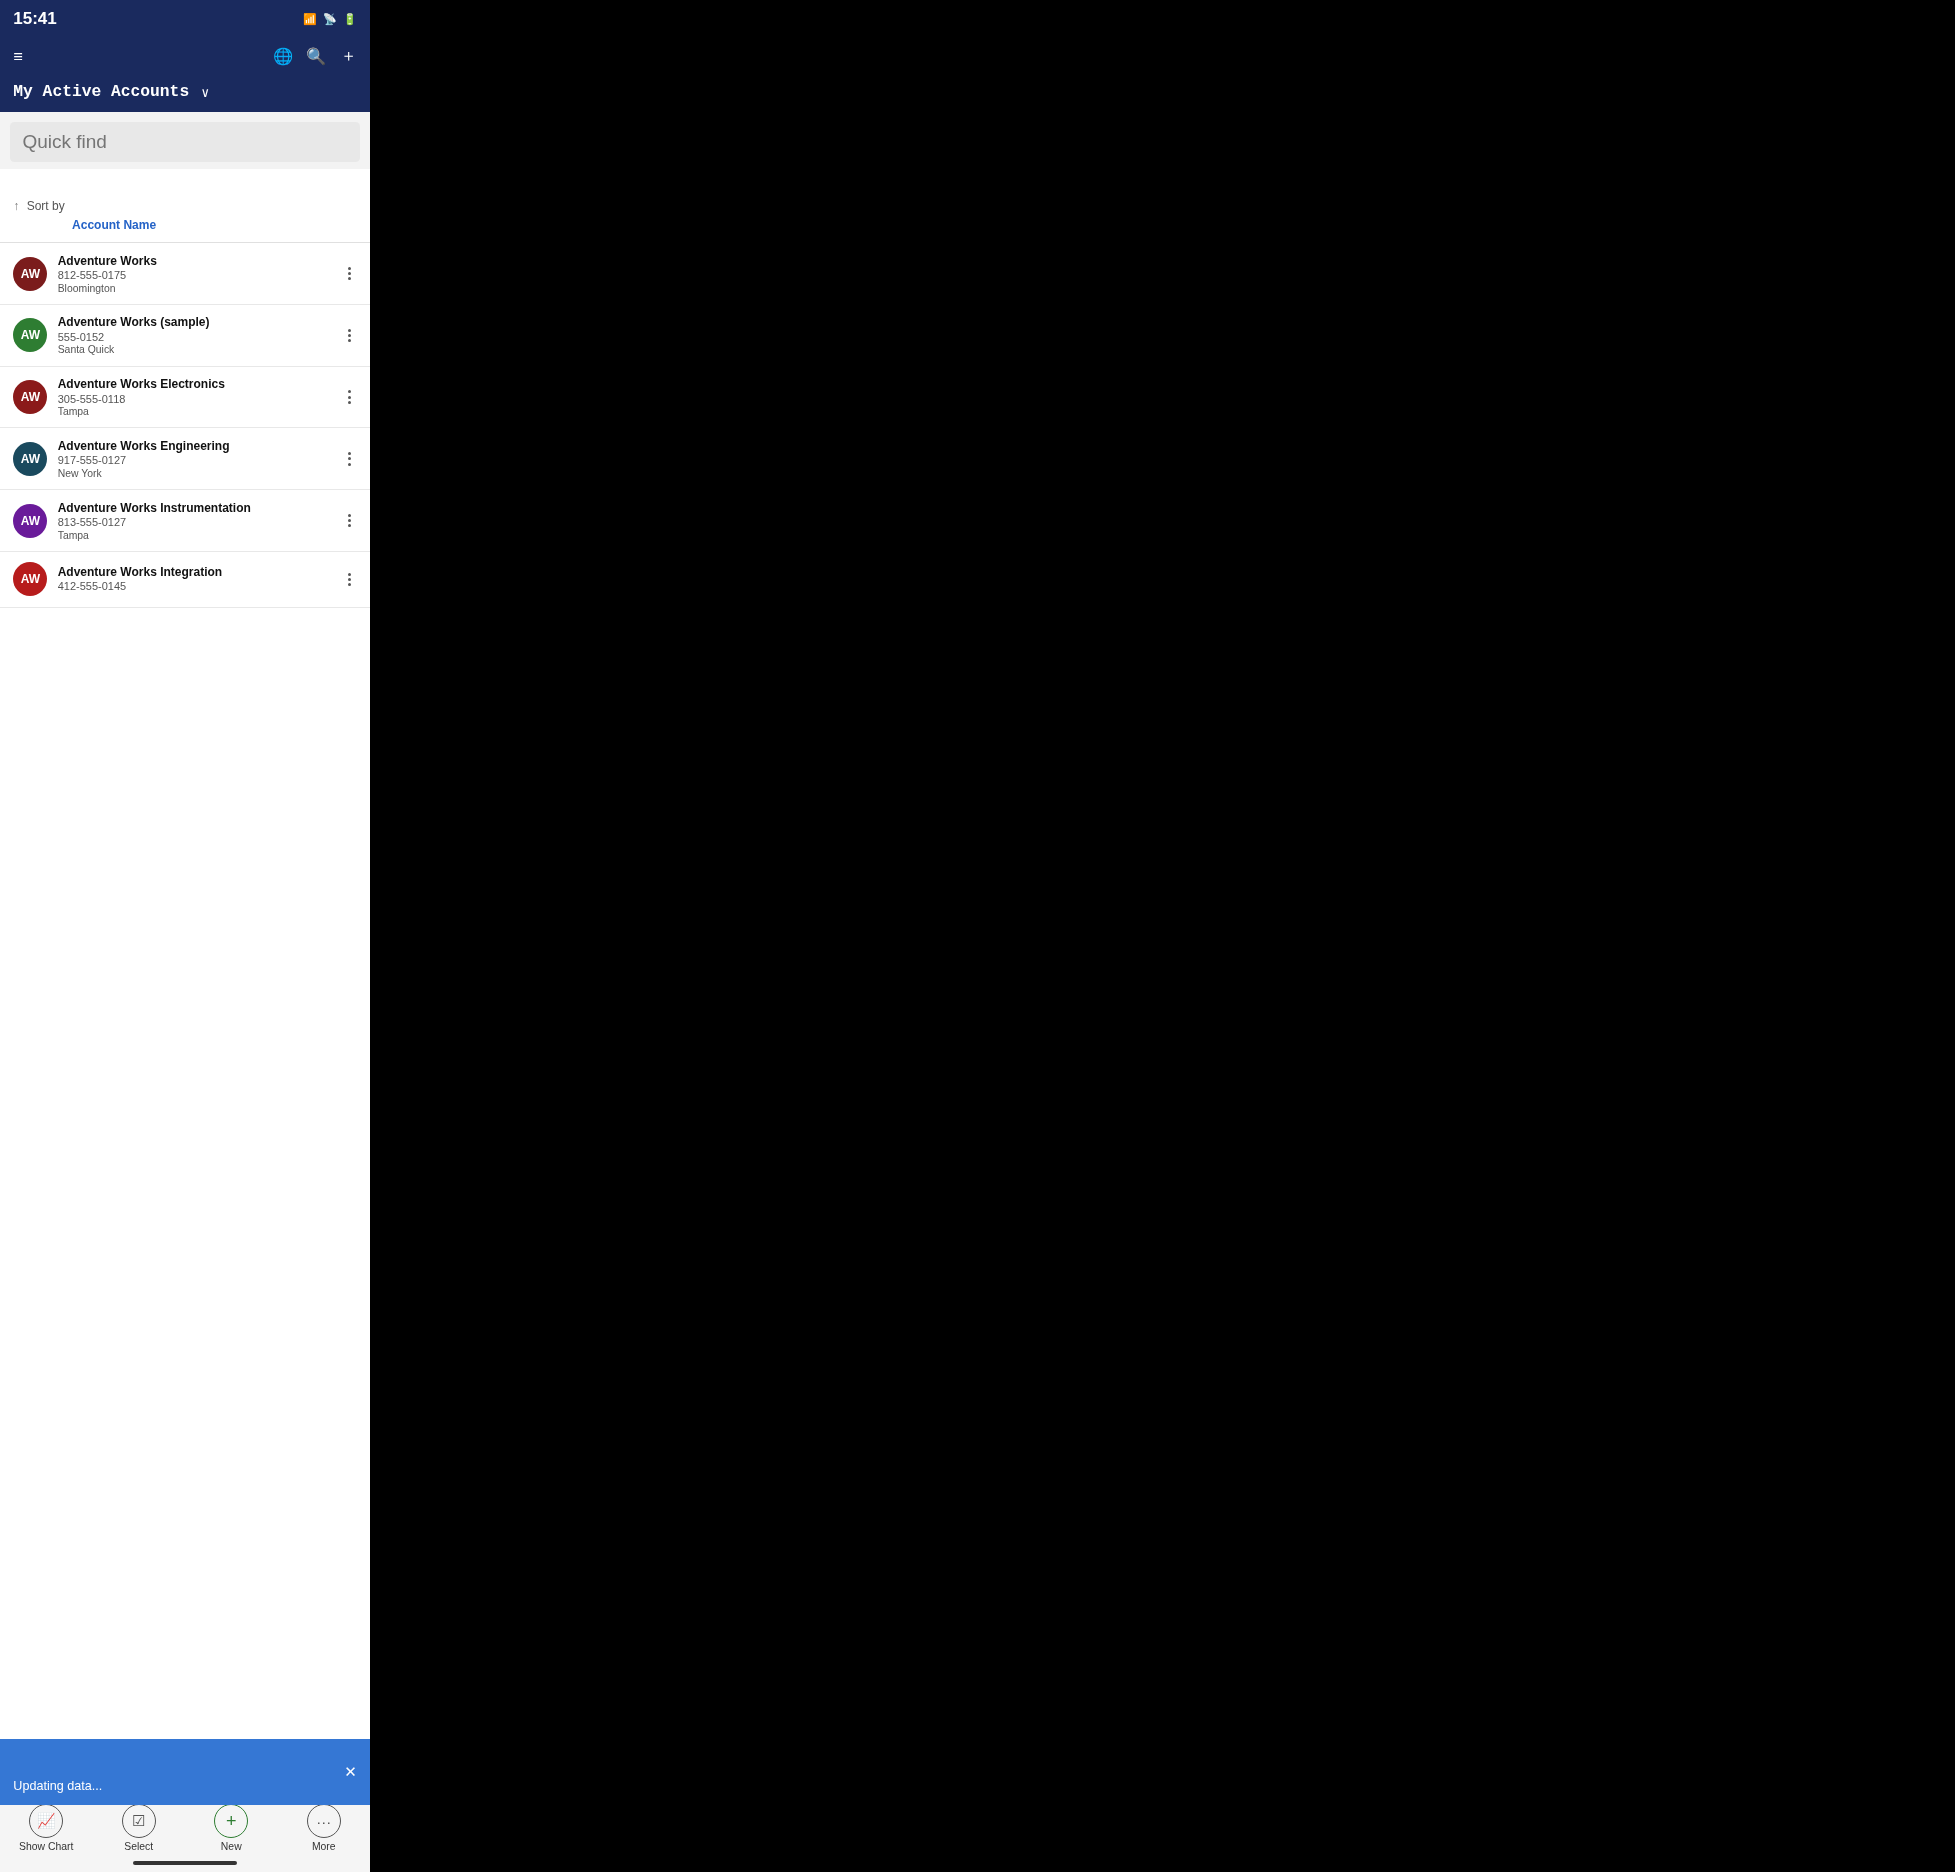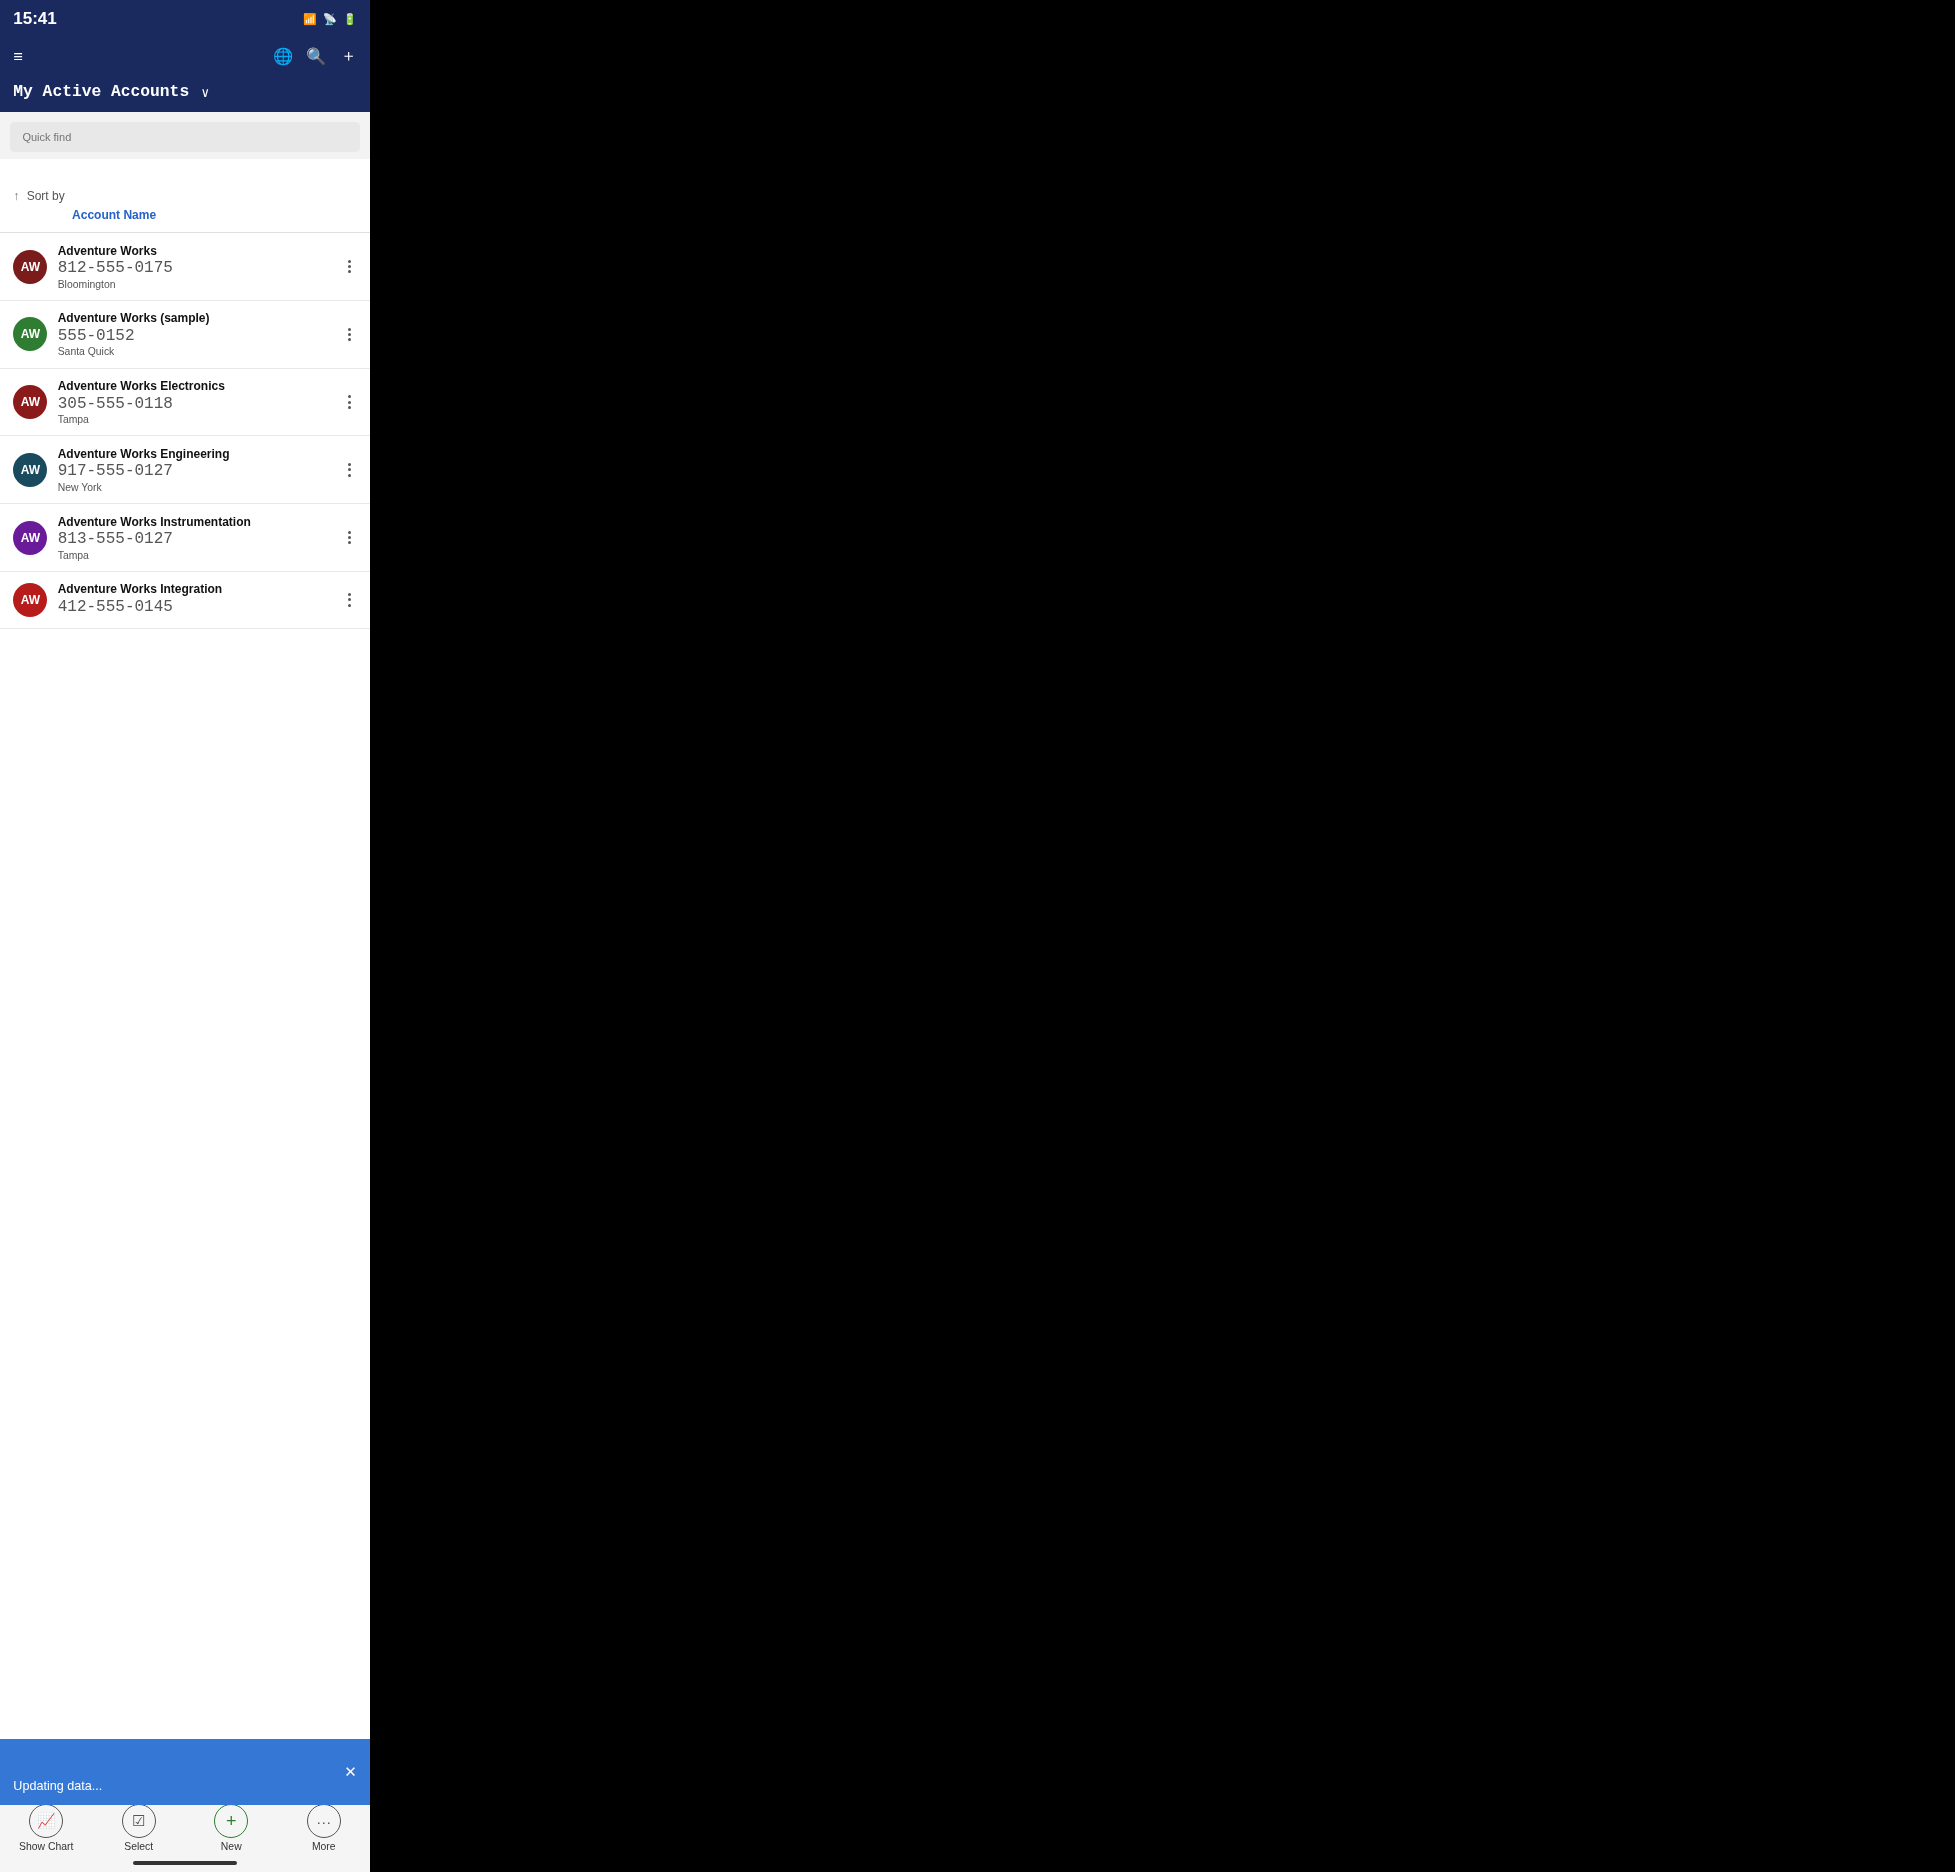--- a/index.html
+++ b/index.html
@@ -86,21 +86,21 @@
     .search-container {
       background: #f3f3f3;
       padding: 10.4px 10.4px 7.4px 10.4px;
     }
     .search-input {
       width: 100%;
       background: #e8e8e8;
       border: none;
       border-radius: 4.4px;
       padding: 9px 12px;
-      font-size: 11px;
+      font-size: 19px;
       color: #888;
       outline: none;
     }
     
     .sort-bar {
       background: #fff;
       display: flex;
       align-items: center;
       padding: 10.4px 13.3px;
       border-bottom: 0.7px solid #e0e0e0;
@@ -150,24 +150,23 @@
     .account-info {
       flex: 1;
     }
     .account-name {
       font-size: 12px;
       font-weight: 600;
       color: #111;
       margin-bottom: 1.5px;
     }
     .account-phone {
-      font-size: 16px;
+      font-size: 11px;
       color: #555;
       margin-bottom: 1.5px;
-      font-family: Liberation Mono, monospace;
     }
     .account-city {
       font-size: 10.4px;
       color: #555;
     }
     .more-btn {
       color: #555;
       font-size: 16.3px;
       cursor: pointer;
       padding: 3px 6px;

